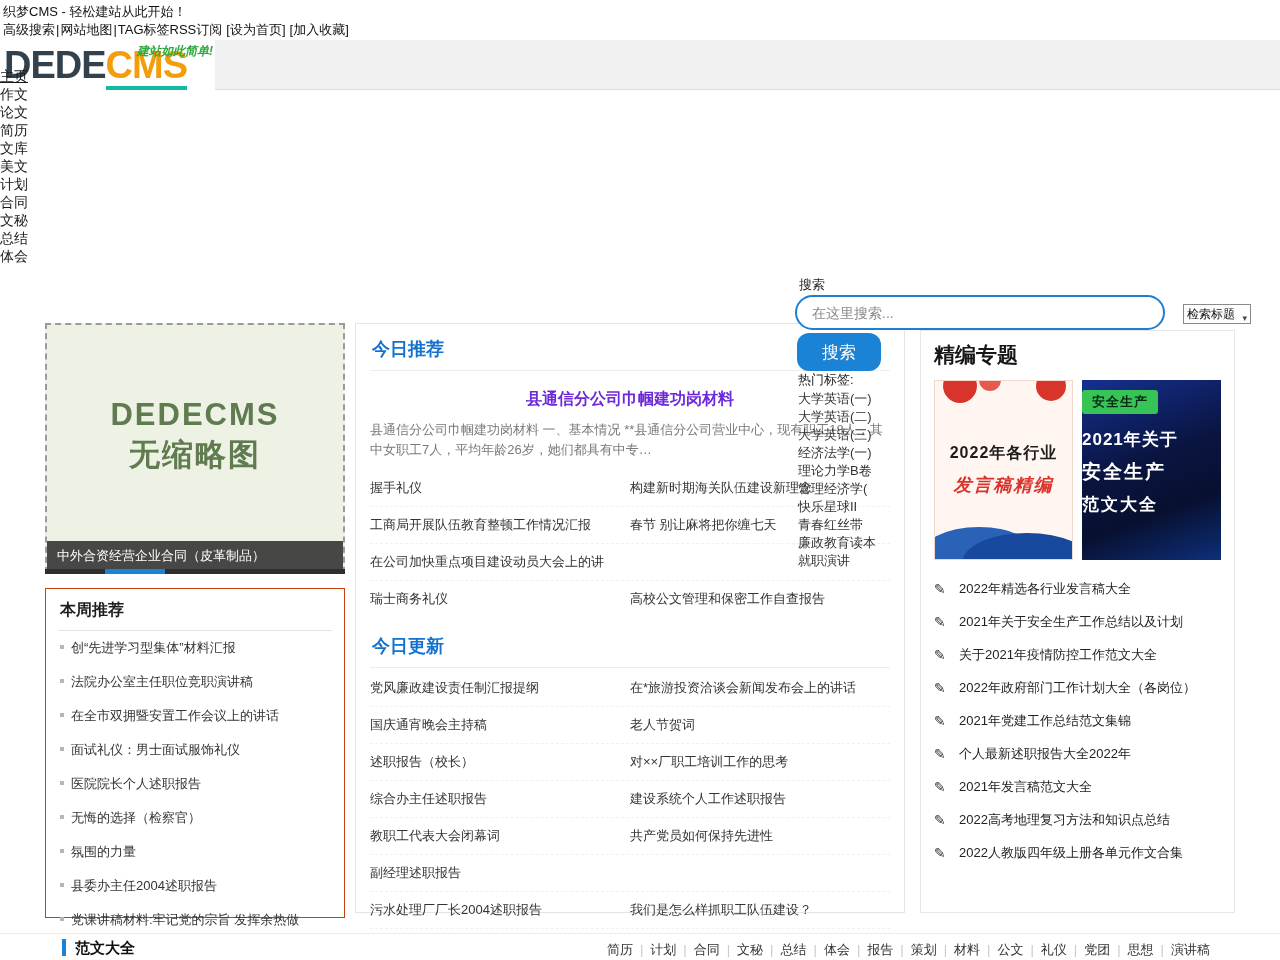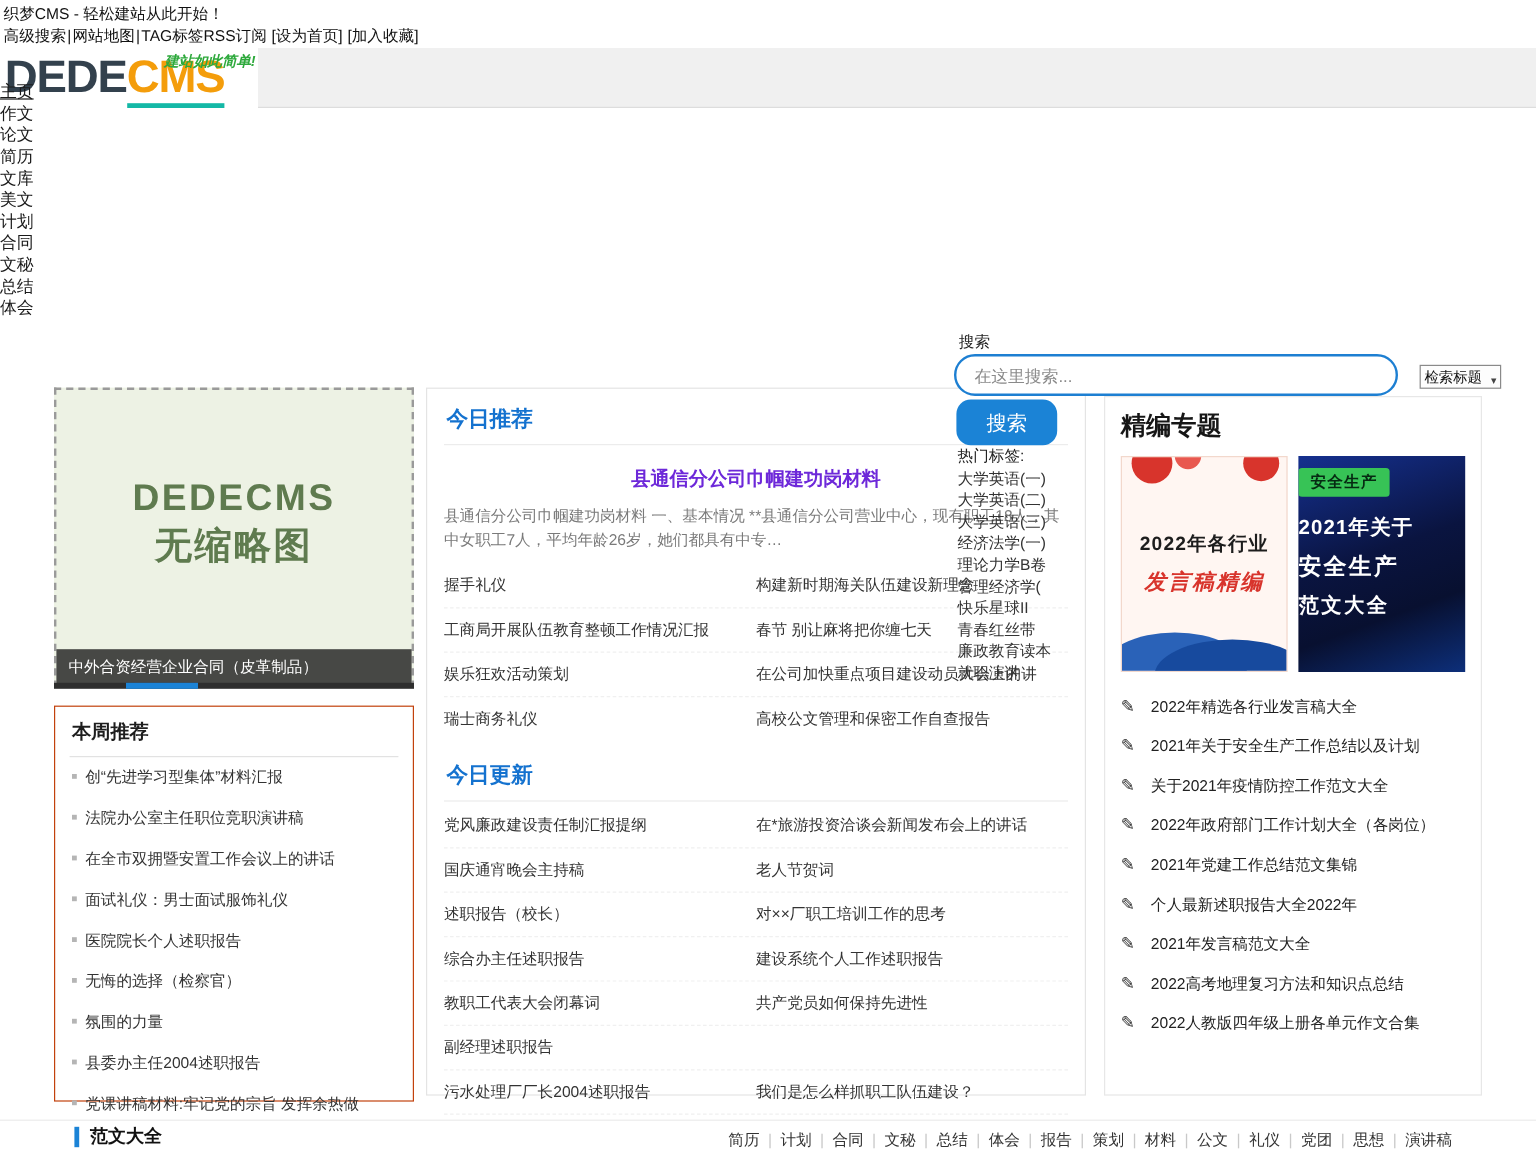--- a/index.html
+++ b/index.html
@@ -195,21 +195,20 @@
   <ul class="duo first">
     <li>
       <span class="cl">握手礼仪</span>
       <span class="cr">构建新时期海关队伍建设新理念</span>
     </li>
     <li>
       <span class="cl">工商局开展队伍教育整顿工作情况汇报</span>
       <span class="cr">春节 别让麻将把你缠七天</span>
     </li>
     <li>
-      <span class="cl">娱乐狂欢活动策划</span>
       <span class="cr">在公司加快重点项目建设动员大会上的讲</span>
     </li>
     <li>
       <span class="cl">瑞士商务礼仪</span>
       <span class="cr">高校公文管理和保密工作自查报告</span>
     </li>
   </ul>
   <div class="mid-head mh2">今日更新</div>
   <ul class="duo second">
     <li>

